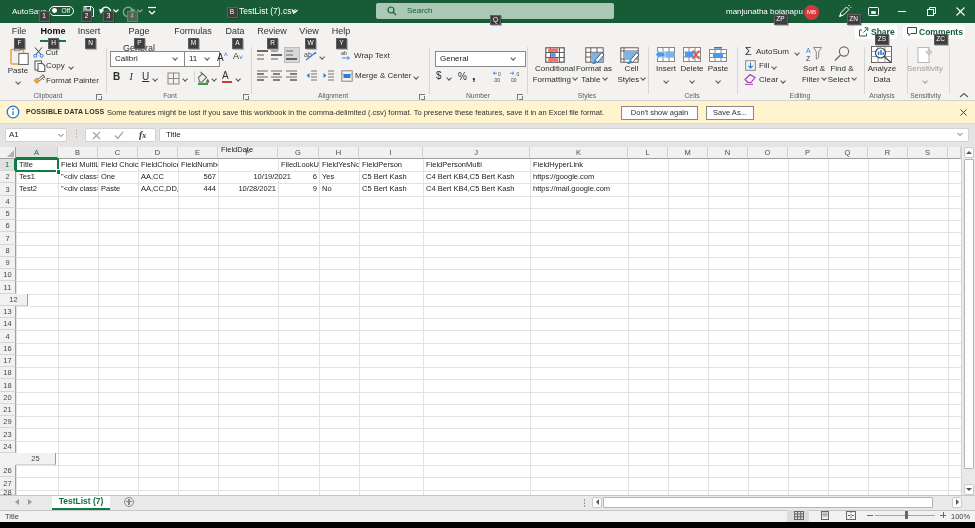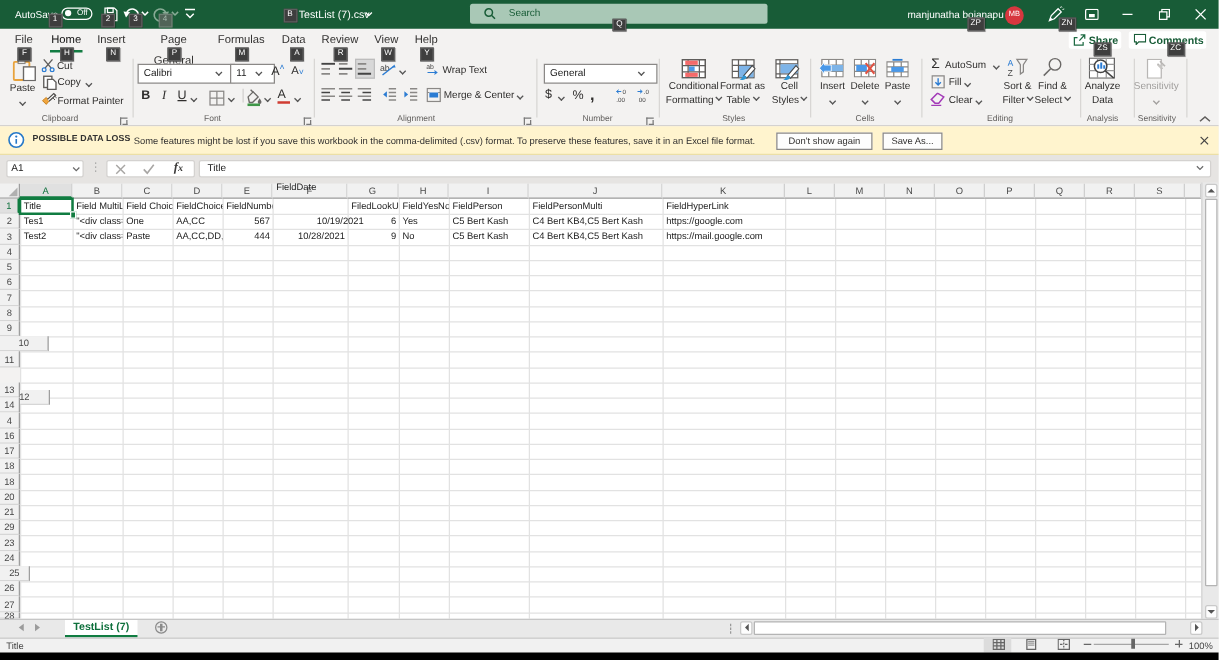--- a/index.html
+++ b/index.html
@@ -72,21 +72,21 @@
 <svg class="a" style="left:927px;top:6.5px" width="9" height="9" viewBox="0 0 9 9">
     <rect x="0.5" y="2.5" width="6" height="6" fill="none" stroke="#fff" stroke-width="1"></rect>
     <path d="M2.5 2.5 V0.5 H8.5 V6.5 H6.5" fill="none" stroke="#fff" stroke-width="1"></path>
   </svg>
 <svg class="a" style="left:955.5px;top:6.5px" width="9" height="9" viewBox="0 0 9 9">
     <line x1="0.5" y1="0.5" x2="8.5" y2="8.5" stroke="#fff" stroke-width="1.1"></line>
     <line x1="8.5" y1="0.5" x2="0.5" y2="8.5" stroke="#fff" stroke-width="1.1"></line>
   </svg>
 
 <div class="tab" style="left:8px;width:22px">File</div>
-<div class="tab" style="left:39px;width:28px;font-weight:normal;color:#0f0f0f">Home</div>
+<div class="tab" style="left:39px;width:28px;font-weight:bold;color:#0f0f0f">Home</div>
 <div class="a" style="left:40px;top:39.5px;width:26px;height:2.2px;background:#127c42"></div>
 <div class="tab" style="left:76px;width:26px">Insert</div>
 <div class="tab" style="left:113px;width:52px">Page General</div>
 <div class="tab" style="left:172px;width:42px">Formulas</div>
 <div class="tab" style="left:222px;width:26px">Data</div>
 <div class="tab" style="left:256px;width:32px">Review</div>
 <div class="tab" style="left:297px;width:24px">View</div>
 <div class="tab" style="left:329px;width:24px">Help</div>
 
 <div class="a" style="left:855px;top:24.5px;width:42px;height:14px;background:#fff;border-radius:2px"></div>
@@ -501,36 +501,36 @@
 <div class="hdr" style="left:948px;width:13px;border-bottom:1px solid #9e9e9e"></div>
 <div class="rh" style="left:0;top:159px;width:16px;height:12px;line-height:12px;background:#e0e0e0;color:#0e703c;border-right:2px solid #107c41">1</div>
 <div class="rh" style="left:0;top:171px;width:16px;height:12px;line-height:12px">2</div>
 <div class="rh" style="left:0;top:183px;width:16px;height:13px;line-height:13px">3</div>
 <div class="rh" style="left:0;top:196px;width:16px;height:12px;line-height:12px">4</div>
 <div class="rh" style="left:0;top:208px;width:16px;height:12px;line-height:12px">5</div>
 <div class="rh" style="left:0;top:220px;width:16px;height:12px;line-height:12px">6</div>
 <div class="rh" style="left:0;top:232px;width:16px;height:13px;line-height:13px">7</div>
 <div class="rh" style="left:0;top:245px;width:16px;height:12px;line-height:12px">8</div>
 <div class="rh" style="left:0;top:257px;width:16px;height:12px;line-height:12px">9</div>
-<div class="rh" style="left:0;top:269px;width:39px;height:12px;line-height:12px">10</div>
+<div class="rh" style="left:0;top:269px;width:16px;height:12px;line-height:12px">10</div>
 <div class="rh" style="left:0;top:281px;width:16px;height:13px;line-height:13px">11</div>
-<div class="rh" style="left:0;top:312px;width:40px;height:12px;line-height:12px">12</div>
+<div class="rh" style="left:0;top:294px;width:28px;height:12px;line-height:12px">12</div>
 <div class="rh" style="left:0;top:306px;width:16px;height:12px;line-height:12px">13</div>
 <div class="rh" style="left:0;top:318px;width:16px;height:12px;line-height:12px">14</div>
 <div class="rh" style="left:0;top:330px;width:16px;height:13px;line-height:13px">4</div>
 <div class="rh" style="left:0;top:343px;width:16px;height:12px;line-height:12px">16</div>
 <div class="rh" style="left:0;top:355px;width:16px;height:12px;line-height:12px">17</div>
 <div class="rh" style="left:0;top:367px;width:16px;height:12px;line-height:12px">18</div>
 <div class="rh" style="left:0;top:379px;width:16px;height:13px;line-height:13px">18</div>
 <div class="rh" style="left:0;top:392px;width:16px;height:12px;line-height:12px">20</div>
 <div class="rh" style="left:0;top:404px;width:16px;height:12px;line-height:12px">21</div>
 <div class="rh" style="left:0;top:416px;width:16px;height:12px;line-height:12px">29</div>
 <div class="rh" style="left:0;top:428px;width:16px;height:13px;line-height:13px">23</div>
 <div class="rh" style="left:0;top:441px;width:16px;height:12px;line-height:12px">24</div>
-<div class="rh" style="left:0;top:453px;width:24px;height:12px;line-height:12px">25</div>
+<div class="rh" style="left:16px;top:453px;width:40px;height:12px;line-height:12px">25</div>
 <div class="rh" style="left:0;top:465px;width:16px;height:12px;line-height:12px">26</div>
 <div class="rh" style="left:0;top:477px;width:16px;height:13px;line-height:13px">27</div>
 <div class="rh" style="left:0;top:490px;width:16px;height:5.0px;line-height:5.0px">28</div>
 <div class="cell" style="left:17px;top:159px;width:41px">Title</div>
 <div class="cell" style="left:59px;top:159px;width:39px">Field MultiLine</div>
 <div class="cell" style="left:99px;top:159px;width:39px">Field Choice</div>
 <div class="cell" style="left:139px;top:159px;width:39px">FieldChoice</div>
 <div class="cell" style="left:179px;top:159px;width:39px">FieldNumber</div>
 <div class="cell" style="left:219px;top:144px;width:59px">FieldDate</div>
 <div class="cell" style="left:279px;top:159px;width:40px">FiledLookUp</div>

